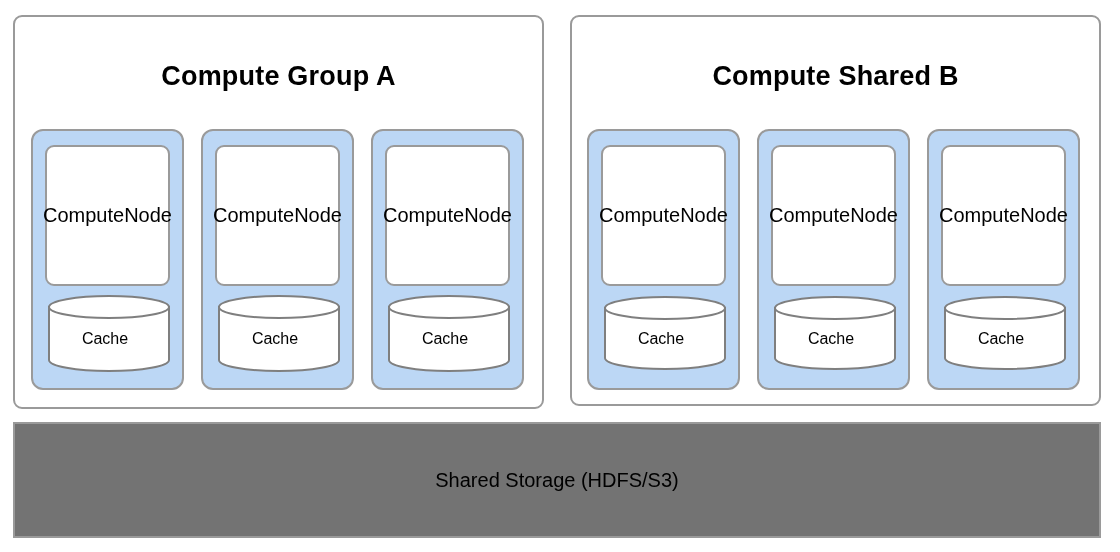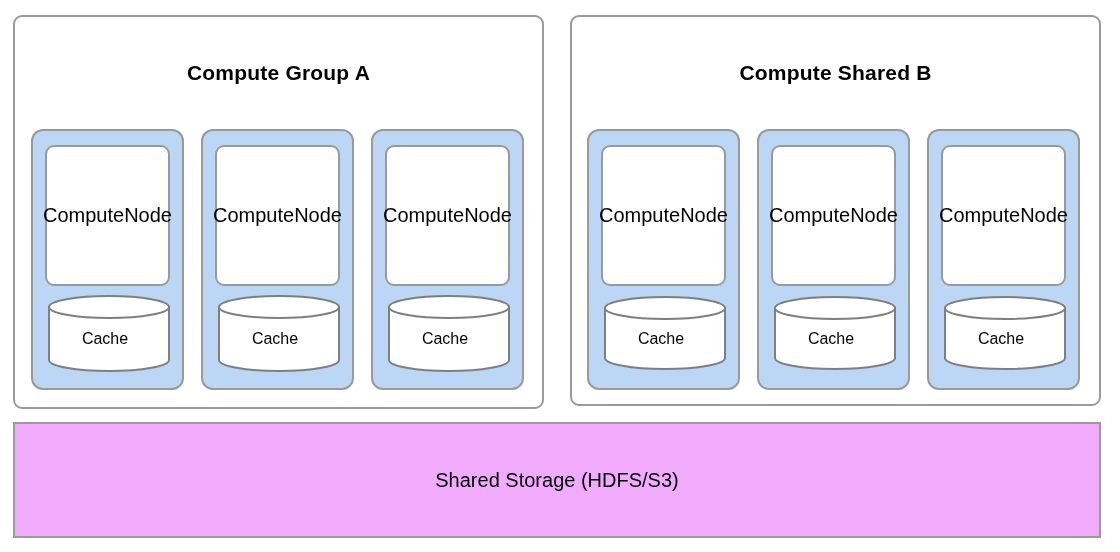--- a/index.html
+++ b/index.html
@@ -27,21 +27,21 @@
     box-sizing: border-box;
     background: #ffffff;
     border: 2px solid #9a9a9a;
     border-radius: 9px;
   }
   .group-title {
     position: absolute;
     left: 0;
     right: 0;
     text-align: center;
-    font-size: 21px;
+    font-size: 27px;
     font-weight: bold;
     letter-spacing: 0.2px;
     color: #000000;
     white-space: nowrap;
   }
 
   
   .node-wrap {
     position: absolute;
     box-sizing: border-box;
@@ -79,21 +79,21 @@
     text-align: center;
     font-size: 16px;
     color: #000000;
     white-space: nowrap;
   }
 
   
   .storage-bar {
     position: absolute;
     box-sizing: border-box;
-    background: #f0abfc;
+    background: #737373;
     border: 2px solid #9a9a9a;
     border-radius: 0;
     display: flex;
     align-items: center;
     justify-content: center;
   }
   .storage-label {
     font-size: 20px;
     color: #000000;
     white-space: nowrap;

